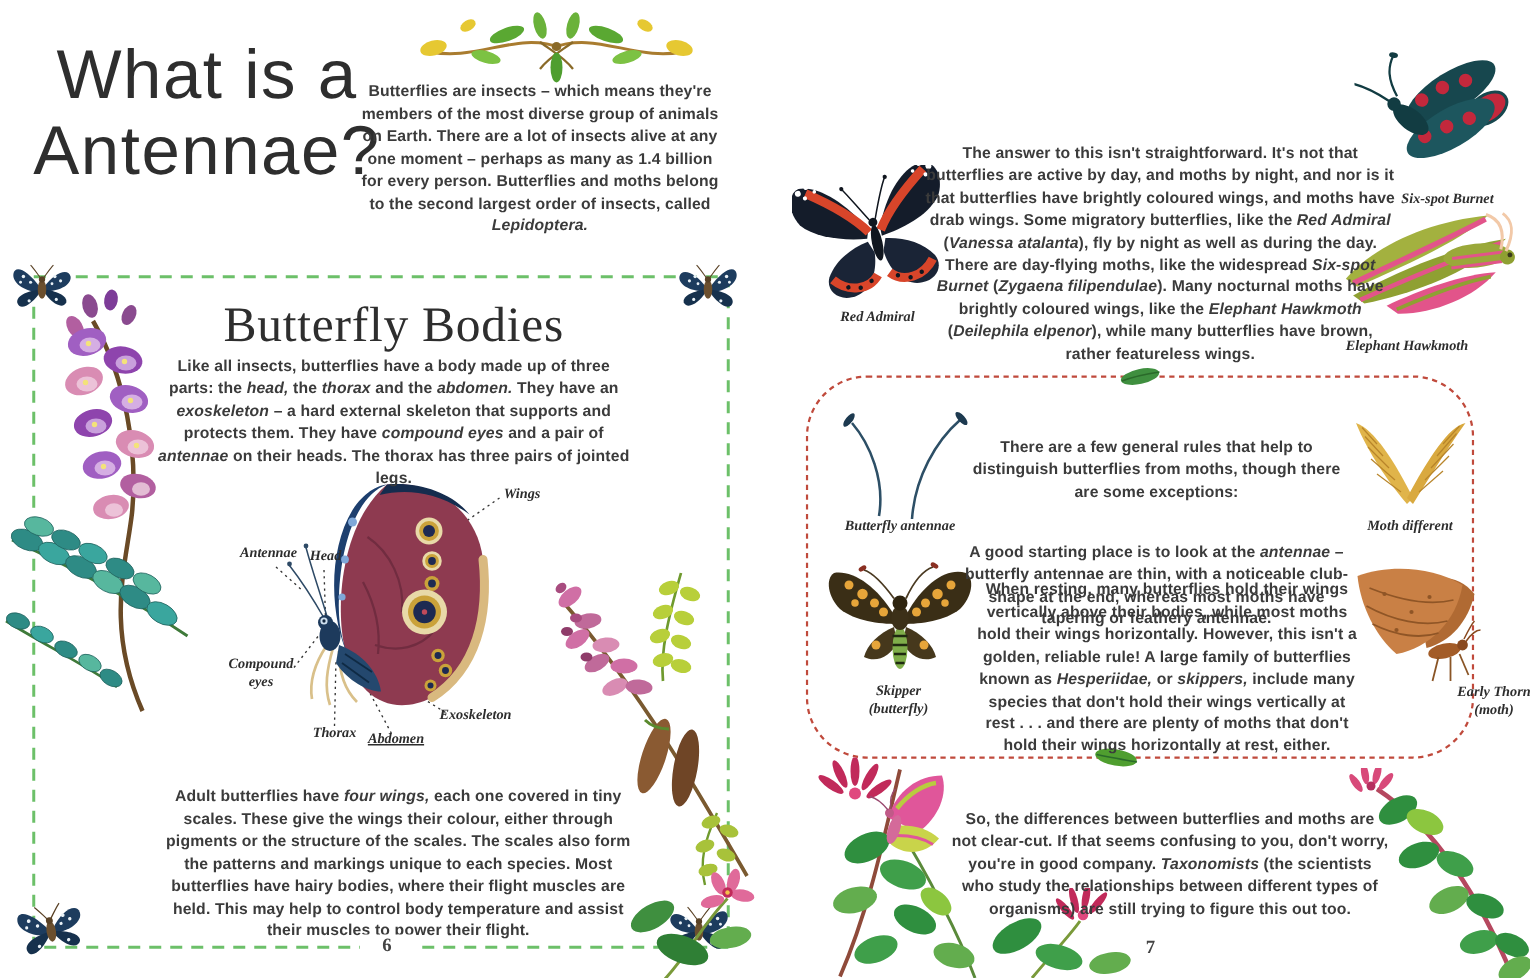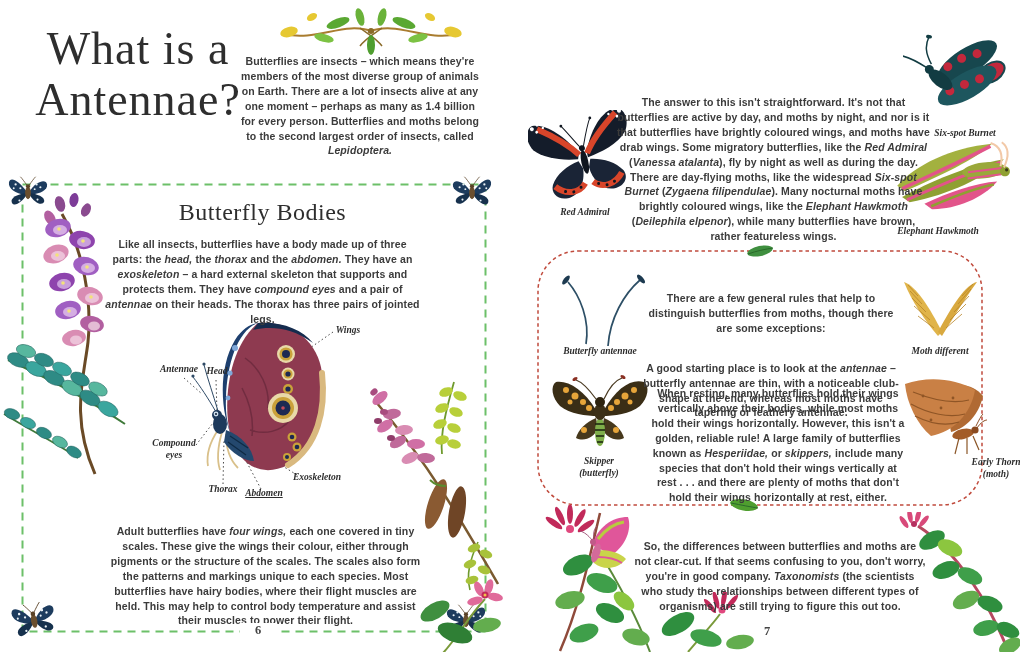--- a/index.html
+++ b/index.html
@@ -3,21 +3,21 @@
 <meta charset="utf-8">
 <style>
   :root{
     --green-dash:#6cc069; --red-dash:#c04a3c;
     --body-text:#3b3b3b; --heading-text:#2e2e2e;
   }
   html,body{margin:0;padding:0;background:#e8e8e8;}
   .page{position:relative;width:1020px;height:652px;background:#ffffff;overflow:hidden;
         font-family:"Liberation Sans",sans-serif;}
   .abs{position:absolute;}
-  .title{font-family:Liberation Serif, serif;font-weight:normal;color:var(--heading-text);
+  .title{font-family:Liberation Sans, sans-serif;font-weight:normal;color:var(--heading-text);
          text-align:center;letter-spacing:1px;}
   .h-serif{font-family:"Liberation Serif",serif;font-weight:normal;color:var(--heading-text);
          text-align:center;letter-spacing:0.5px;}
   .para{font-size:10.5px;font-weight:bold;color:var(--body-text);text-align:center;
         line-height:1.42;letter-spacing:0.1px;z-index:4;}
   .seg-n{}
   .seg-bi{font-style:italic;}
   .seg-i{font-style:italic;font-weight:bold;margin-top:16px;}
   .caption{font-family:"Liberation Serif",serif;font-style:italic;font-weight:bold;
            font-size:9.5px;color:#2d2d2d;text-align:center;line-height:1.28;z-index:4;}
@@ -91,21 +91,21 @@
   <svg class="abs bfly" style="left:452px;top:174px;transform:scaleX(-1);" width="40" height="36">
       <use href="#sym-corner-bfly"></use>
     </svg>
   <svg class="abs bfly" style="left:12px;top:600px;transform:rotate(-10deg);" width="44" height="40">
       <use href="#sym-corner-bfly"></use>
     </svg>
   <svg class="abs bfly" style="left:446px;top:602px;transform:scaleX(-1);" width="40" height="36">
       <use href="#sym-corner-bfly"></use>
     </svg>
 
-  <div class="abs h-serif" style="left:110px;top:199px;width:305px;font-size:24px;">Butterfly Bodies</div>
+  <div class="abs h-serif" style="left:110px;top:199px;width:305px;font-size:33px;">Butterfly Bodies</div>
 
   <div class="abs para" style="left:105px;top:237px;width:315px;"><span class="seg-n">Like all insects, butterflies have a body made up of three parts: the </span><span class="seg-bi">head,</span><span class="seg-n"> the </span><span class="seg-bi">thorax</span><span class="seg-n"> and the </span><span class="seg-bi">abdomen.</span><span class="seg-n"> They have an </span><span class="seg-bi">exoskeleton</span><span class="seg-n"> – a hard external skeleton that supports and protects them. They have </span><span class="seg-bi">compound eyes</span><span class="seg-n"> and a pair of </span><span class="seg-bi">antennae</span><span class="seg-n"> on their heads. The thorax has three pairs of jointed legs.</span></div>
 
   <svg class="abs flora" style="left:0;top:192px;" width="155" height="285" viewBox="0 0 155 285">
     <path d="M62,22 C84,60 92,110 88,150 C84,185 70,225 95,282" stroke="#6a4a26" stroke-width="3" fill="none"></path>
     <path d="M8,168 C45,185 85,205 125,232" stroke="#3f7a3a" stroke-width="2" fill="none"></path>
     <path d="M4,222 C30,238 58,252 78,266" stroke="#3f7a3a" stroke-width="1.8" fill="none"></path>
     <g stroke="#20635f" stroke-width="0.5">
       <ellipse cx="18" cy="168" rx="11" ry="6.5" fill="#2e8b85" transform="rotate(22 18 168)"></ellipse>
       <ellipse cx="36" cy="177" rx="11" ry="6.5" fill="#3aa69e" transform="rotate(25 36 177)"></ellipse>

